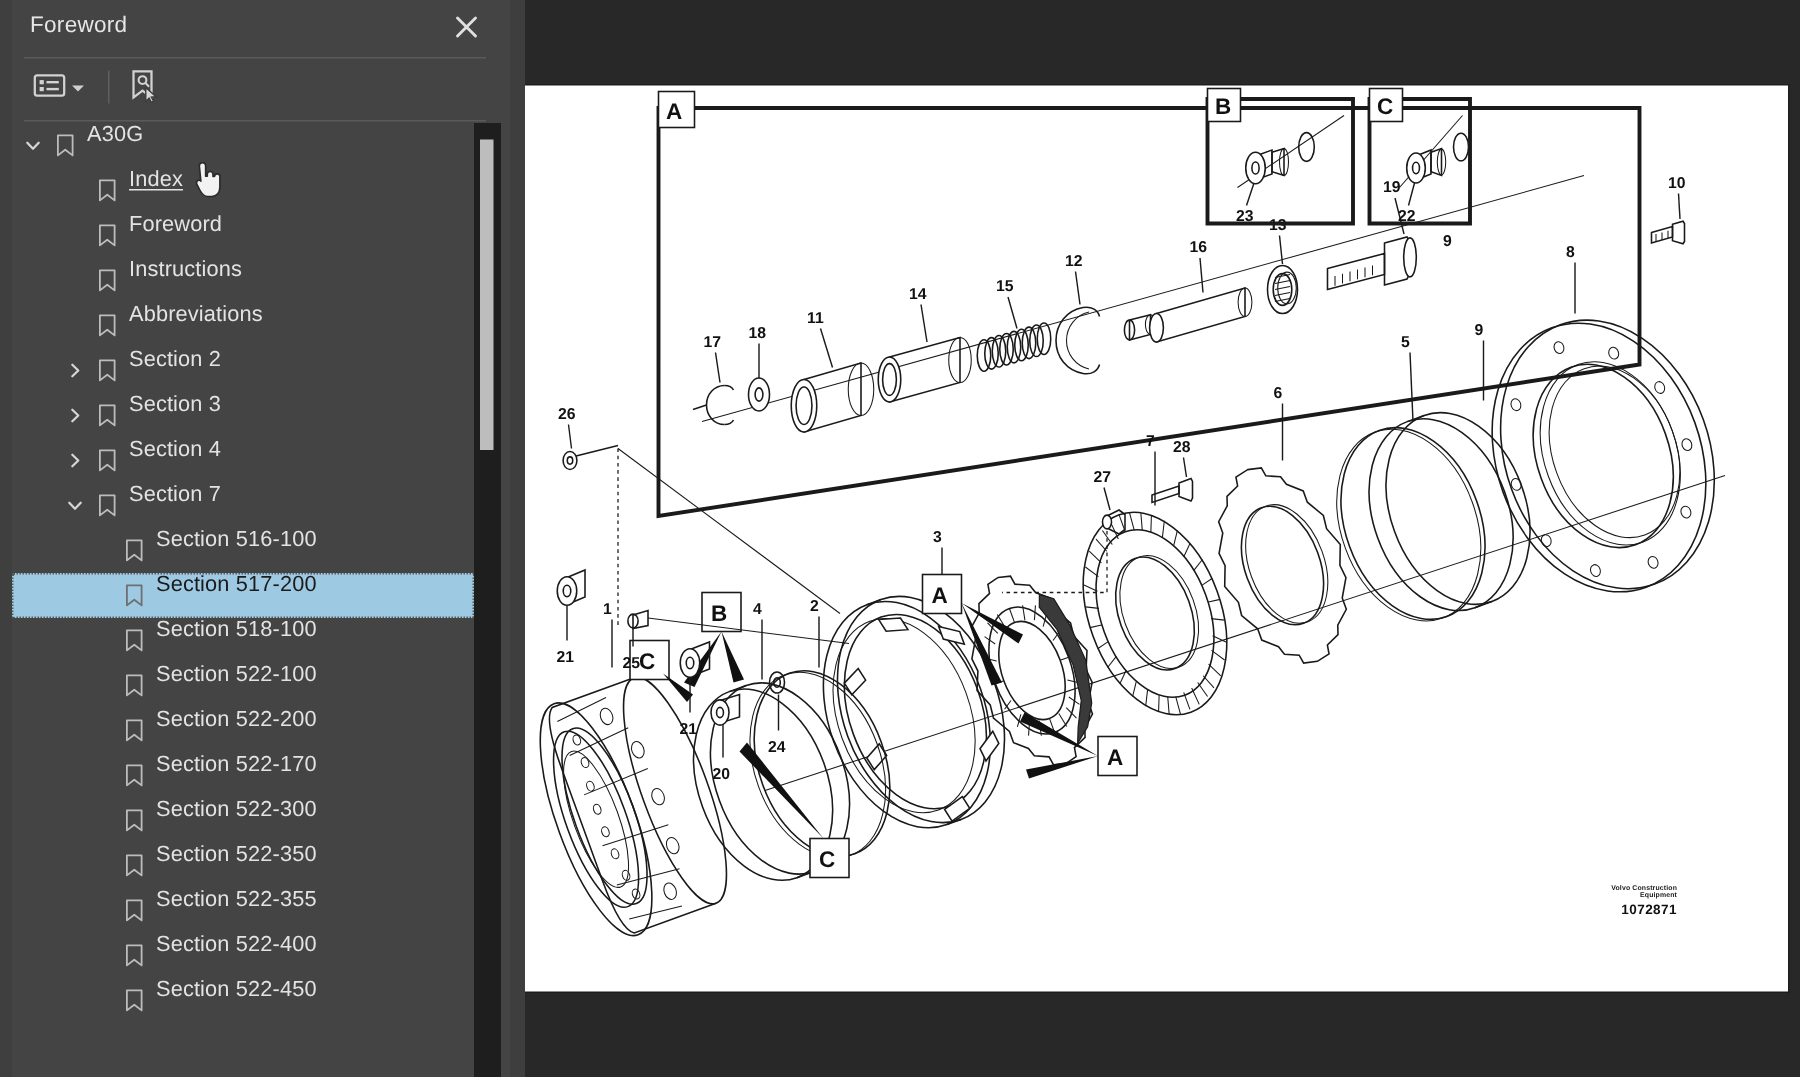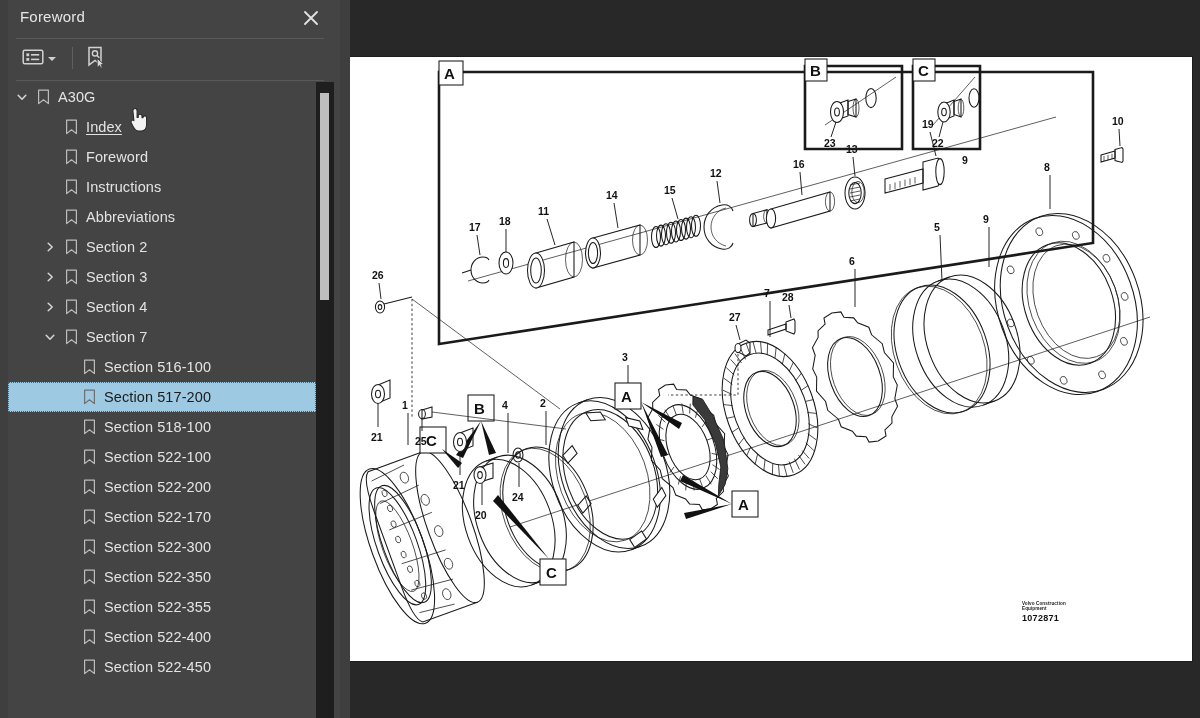--- a/index.html
+++ b/index.html
@@ -58,21 +58,21 @@
     position:absolute;left:16px;top:80px;width:308px;height:1px;
     background:#5a5a5a;
   }
 
   
   .tree{
     position:absolute;left:8px;top:82px;width:312px;height:636px;
     overflow:hidden;
   }
   .tnode{
-    position:relative;height:30px;display:flex;align-items:center;
+    position:relative;height:30px;display:flex;
     cursor:pointer;white-space:nowrap;
   }
   .twist{
     width:20px;height:30px;display:flex;align-items:center;justify-content:center;
     flex:0 0 20px;
   }
   .twist svg{display:block;}
   .bm-icon{
     width:22px;height:30px;display:flex;align-items:center;justify-content:center;
     flex:0 0 22px;
@@ -126,22 +126,22 @@
     position:absolute;left:350px;top:0;width:850px;height:718px;
     background:#282828;overflow:hidden;
   }
   .page{
     position:absolute;left:0px;top:57px;width:842px;height:604px;
     background:#ffffff;
     box-shadow:0 0 0 1px #1d1d1d;
   }
   .dwg{position:absolute;left:0;top:0;width:842px;height:604px;}
   .imprint{
-    position:absolute;left:672px;top:544px;width:96px;
-    text-align:left;line-height:1.15;
+    position:absolute;left:672px;top:532px;width:96px;
+    text-align:right;line-height:1.15;
   }
   .imp1{font-size:4.6px;color:#1a1a1a;font-weight:bold;letter-spacing:.1px;}
   .imp2{font-size:9px;color:#111;font-weight:bold;letter-spacing:.3px;margin-top:1px;}
 </style>
 </head>
 <body>
 
 <div class="app">
 
   <div class="sidebar">

